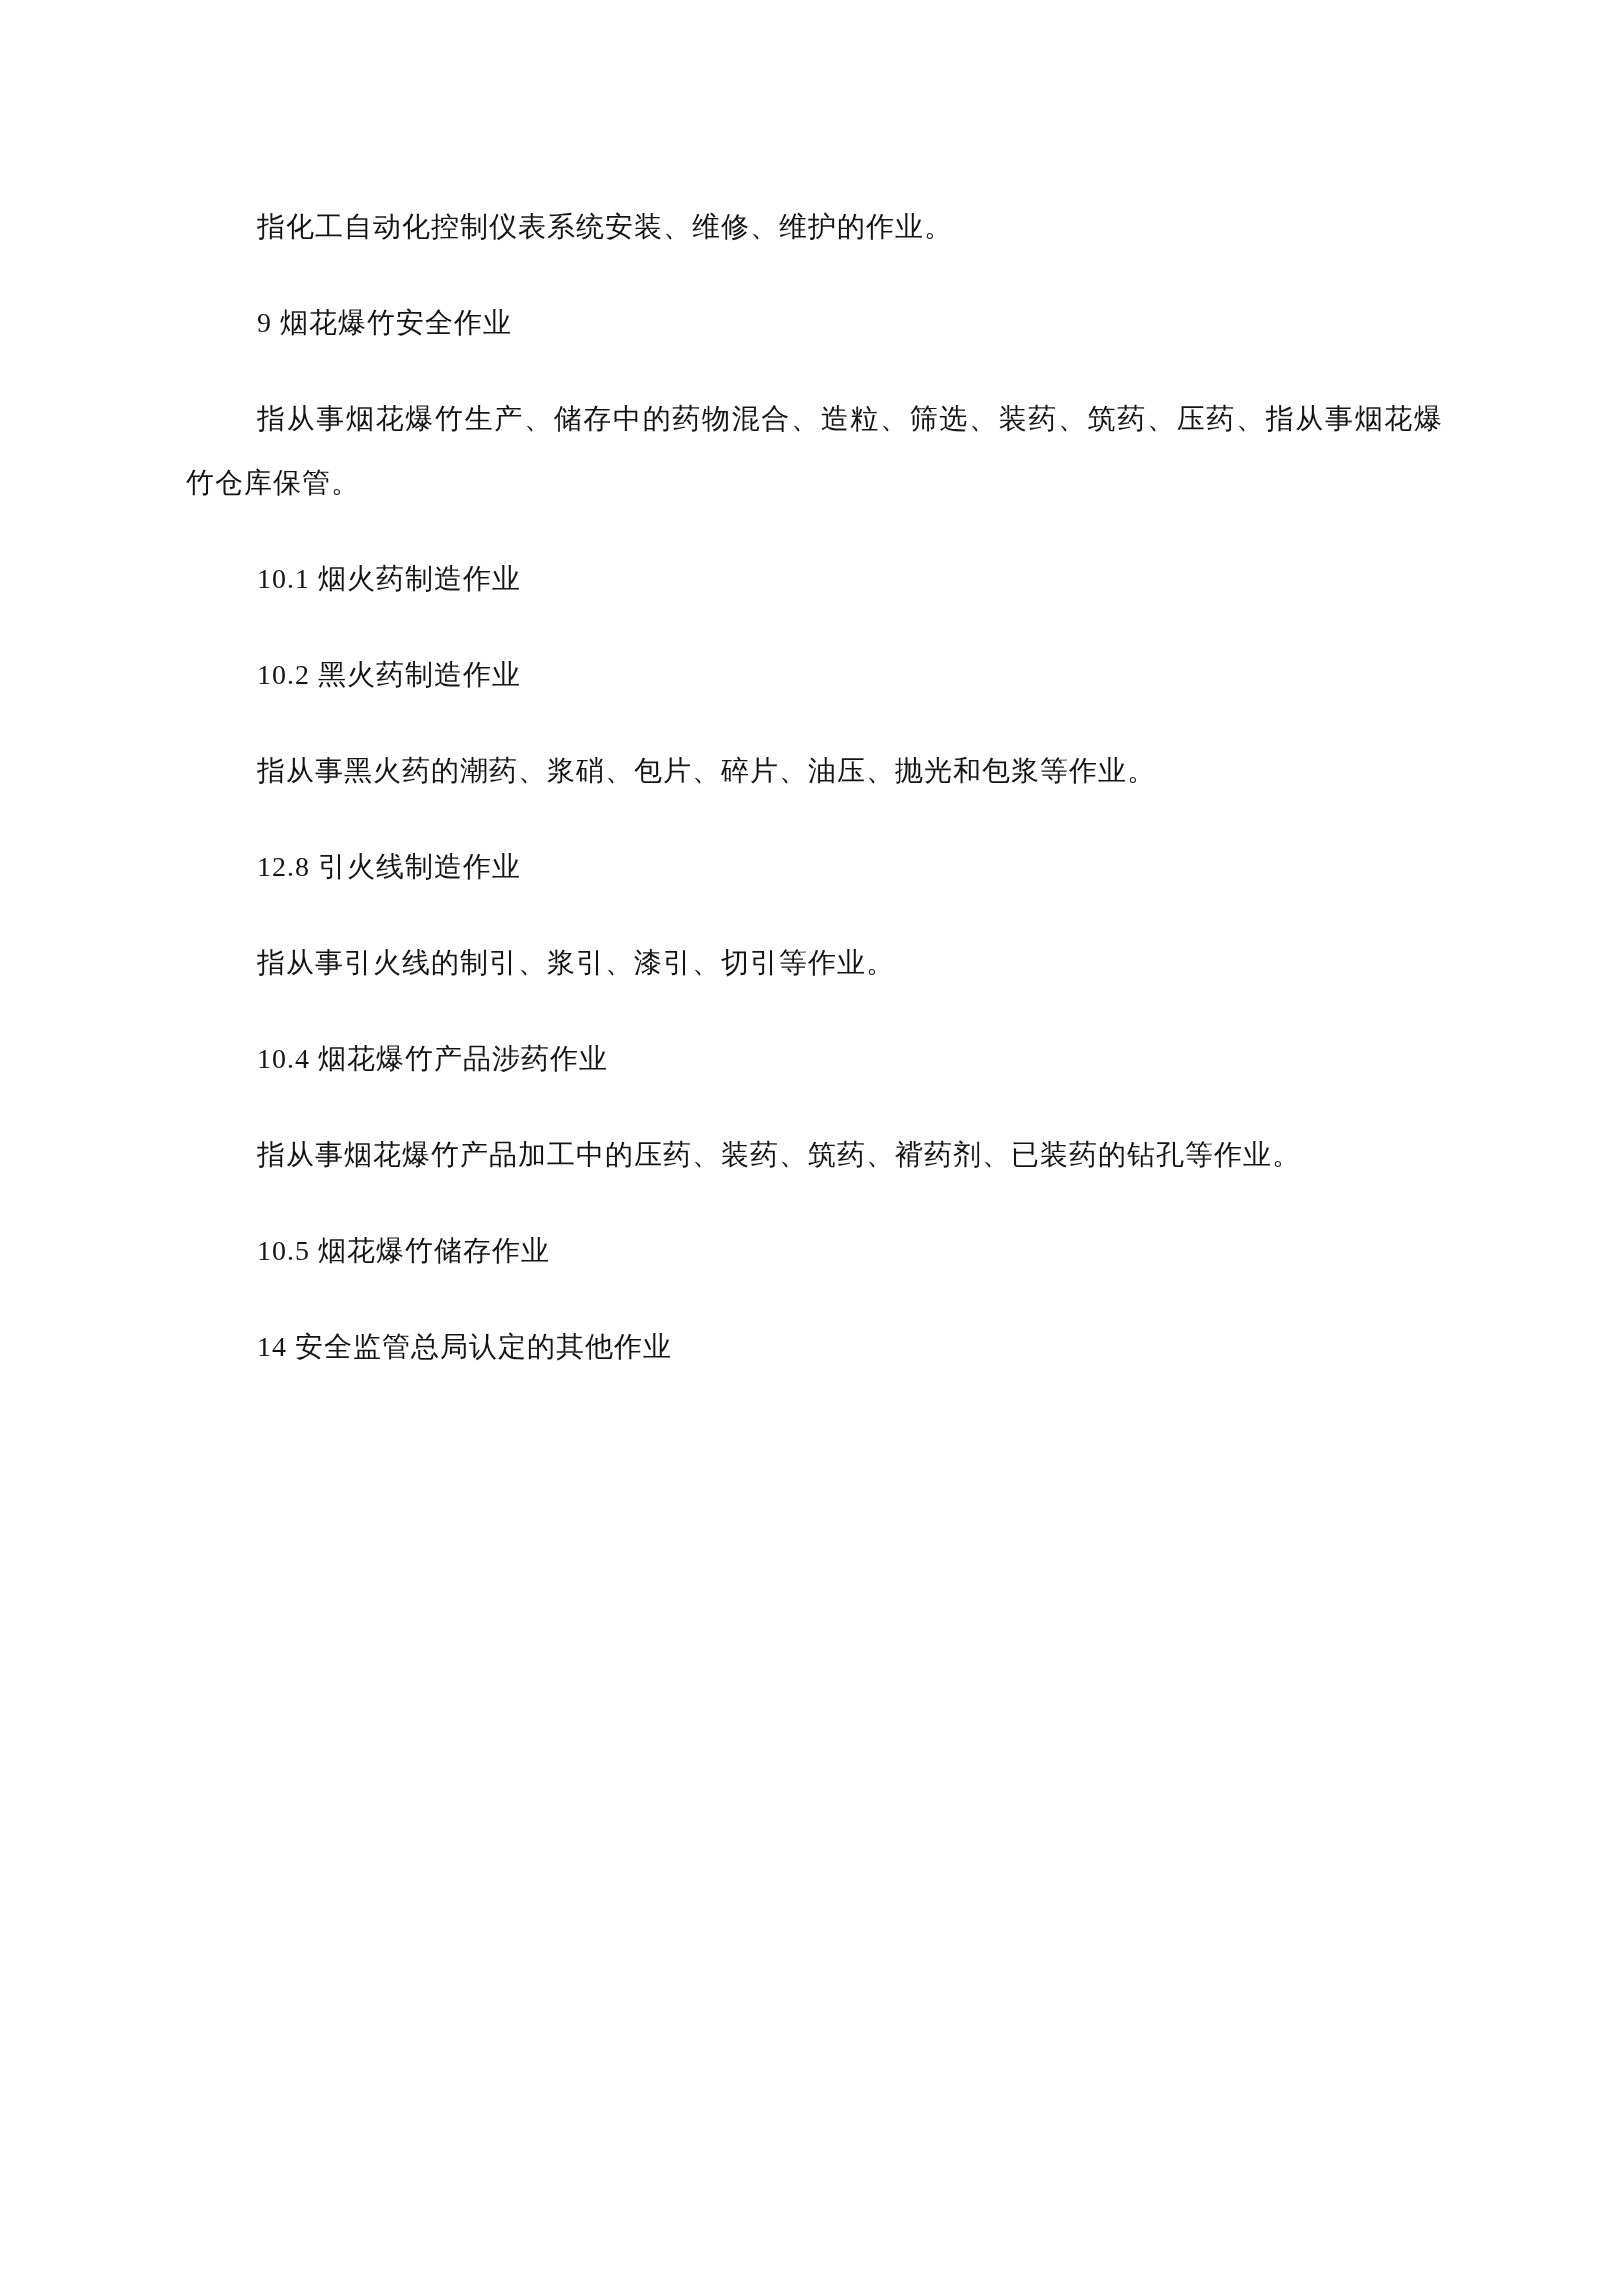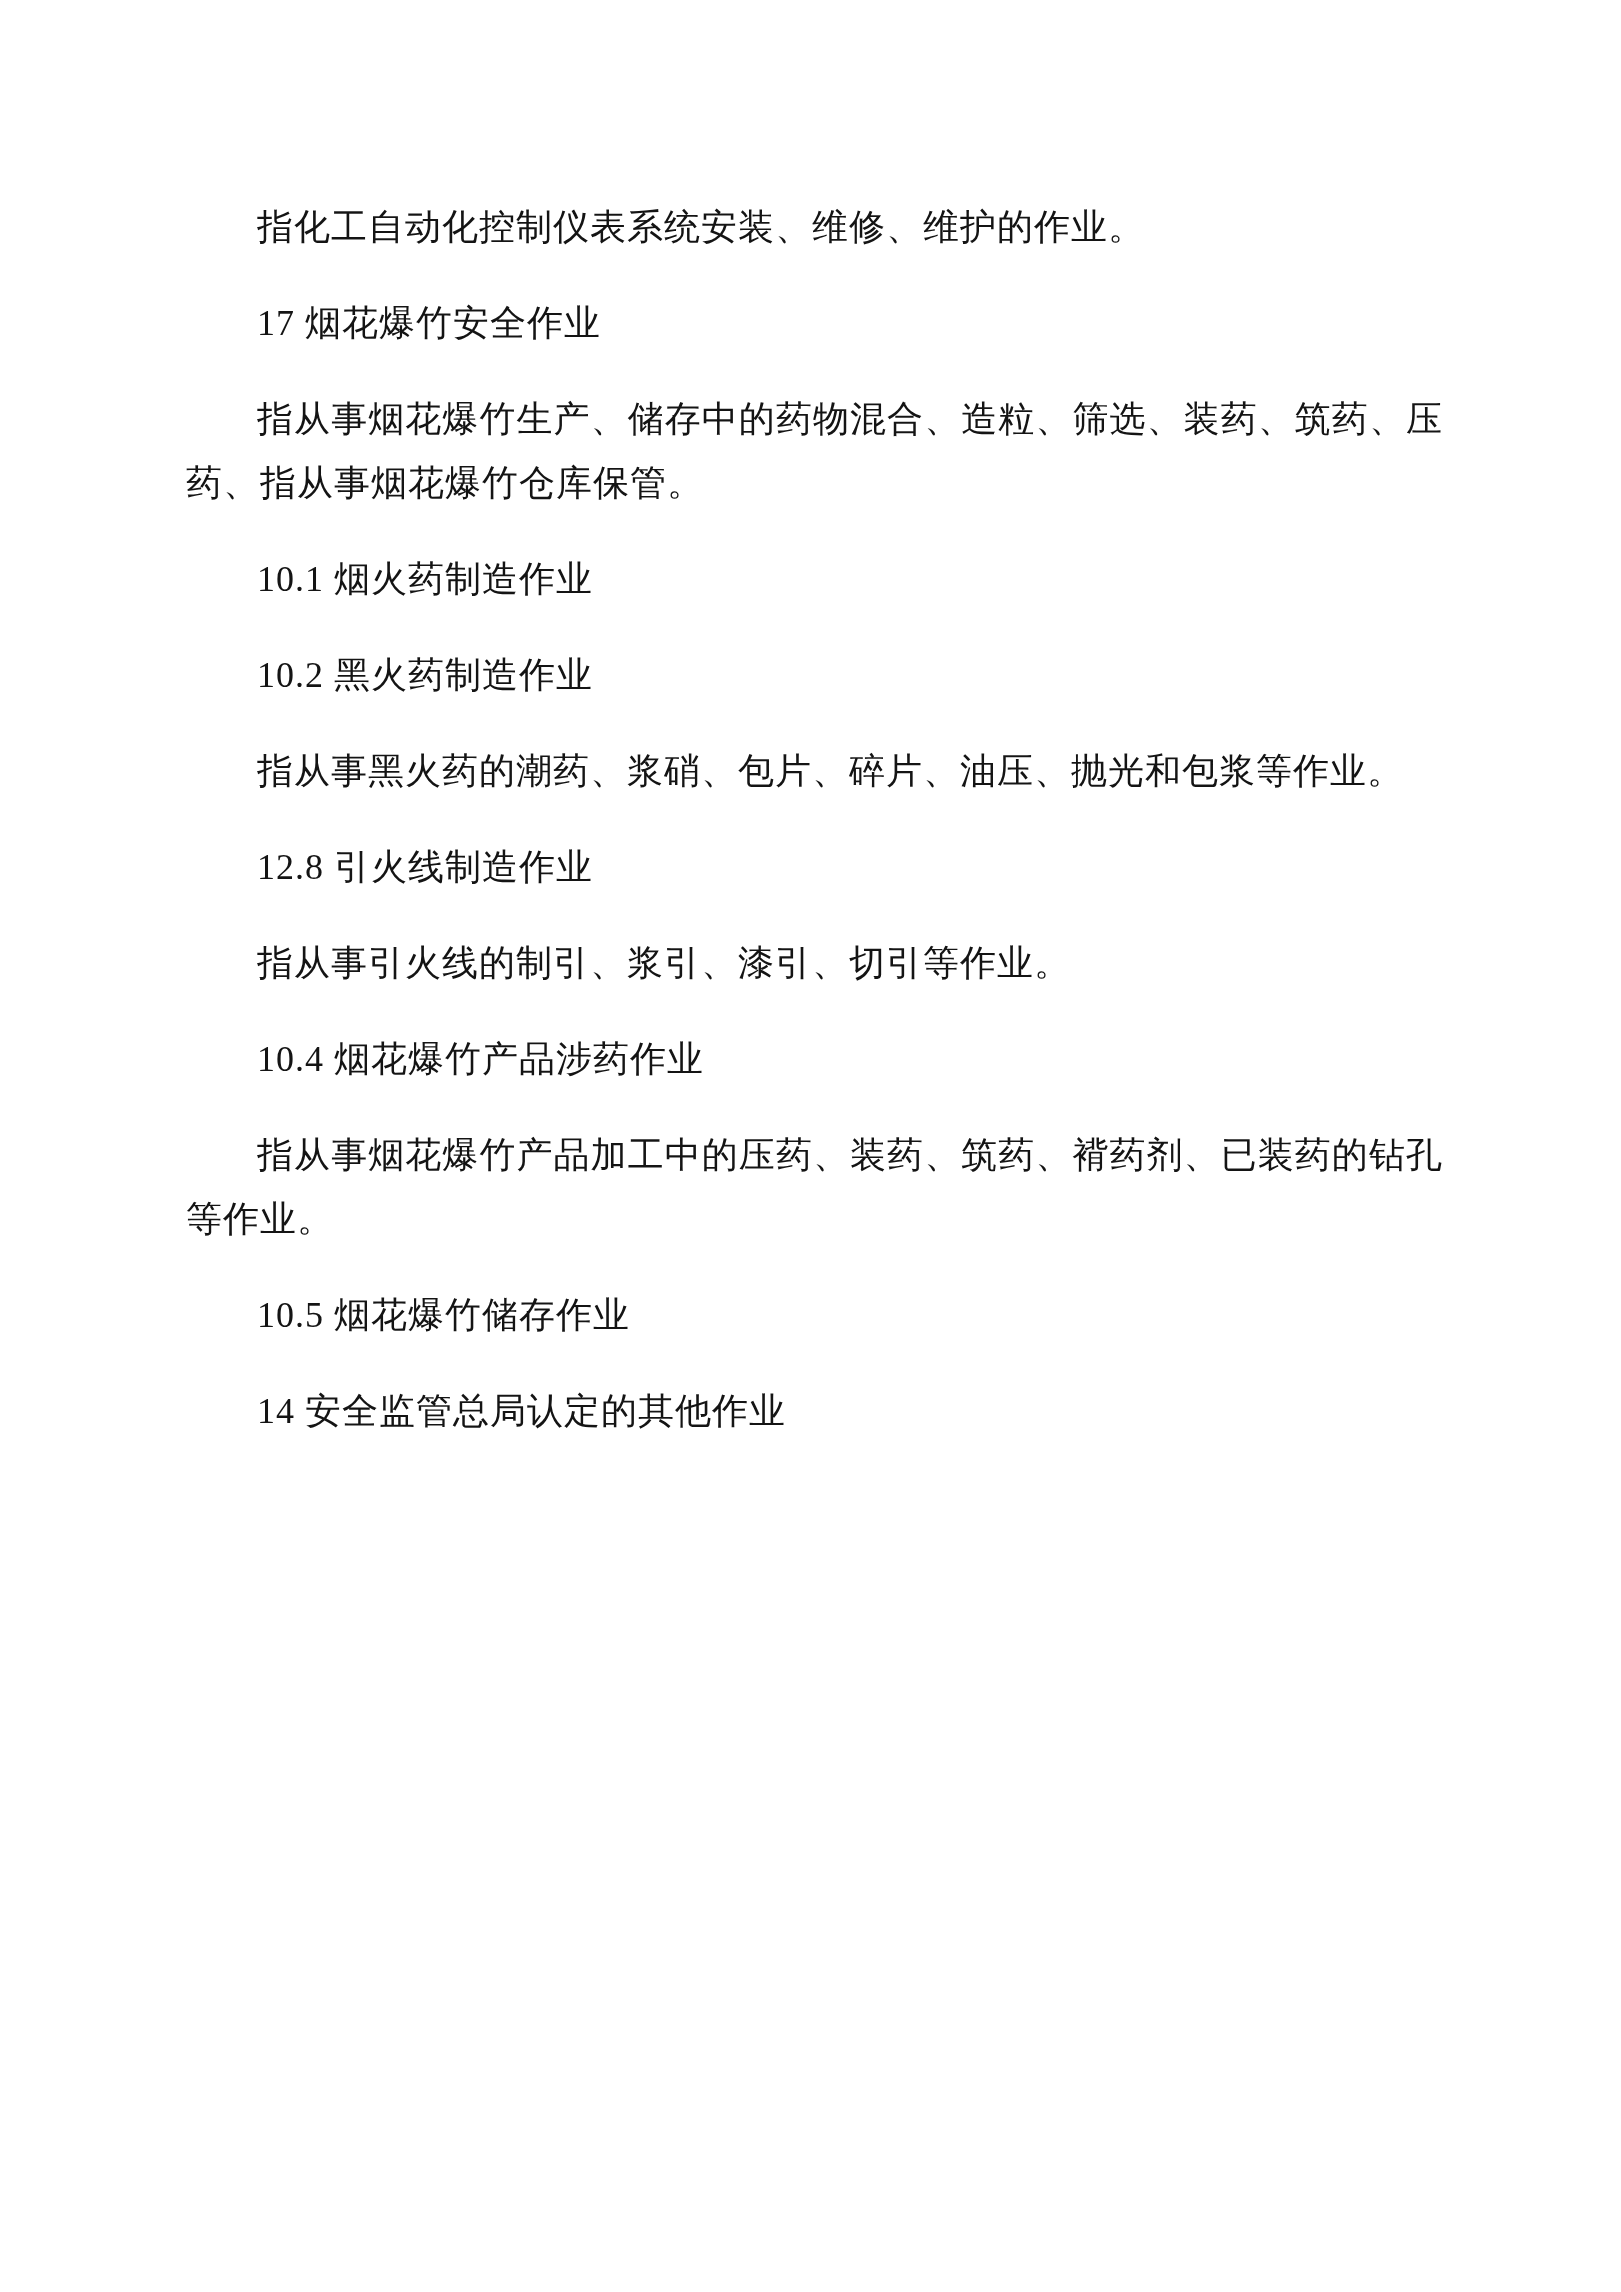--- a/index.html
+++ b/index.html
@@ -16,40 +16,40 @@
   }
   .page {
     box-sizing: border-box;
     width: 1621px;
     height: 2293px;
     background: #ffffff;
     padding: 195px 178px 0 186px;
   }
   .block {
     margin: 0 0 32px 0;
-    font-size: 36px;
+    font-size: 28px;
     line-height: 64px;
     color: #141414;
     text-indent: 71px;
     text-align: justify;
     letter-spacing: 1px;
     word-break: break-all;
     white-space: normal;
   }
   .block.heading {
     text-align: left;
   }
 </style>
 </head>
 <body>
 
 <div class="page">
   <div id="doc-body">
       <p class="block paragraph">指化工自动化控制仪表系统安装、维修、维护的作业。</p>
-      <p class="block heading">17 烟花爆竹安全作业</p>
+      <p class="block heading">9 烟花爆竹安全作业</p>
       <p class="block paragraph">指从事烟花爆竹生产、储存中的药物混合、造粒、筛选、装药、筑药、压药、指从事烟花爆竹仓库保管。</p>
       <p class="block heading">10.1 烟火药制造作业</p>
       <p class="block heading">10.2 黑火药制造作业</p>
       <p class="block paragraph">指从事黑火药的潮药、浆硝、包片、碎片、油压、抛光和包浆等作业。</p>
       <p class="block heading">12.8 引火线制造作业</p>
       <p class="block paragraph">指从事引火线的制引、浆引、漆引、切引等作业。</p>
       <p class="block heading">10.4 烟花爆竹产品涉药作业</p>
       <p class="block paragraph">指从事烟花爆竹产品加工中的压药、装药、筑药、褙药剂、已装药的钻孔等作业。</p>
       <p class="block heading">10.5 烟花爆竹储存作业</p>
       <p class="block heading">14 安全监管总局认定的其他作业</p>

